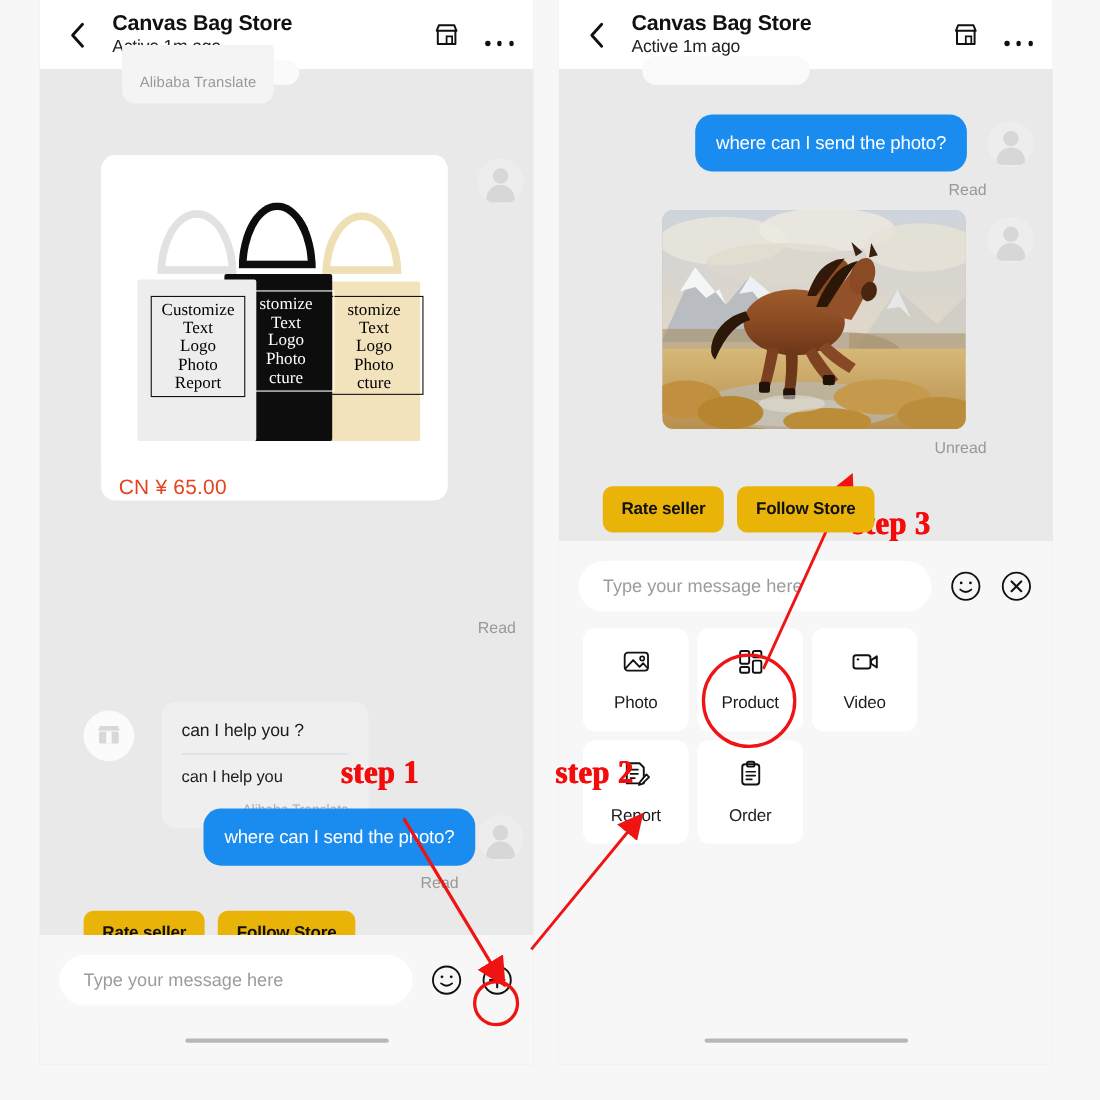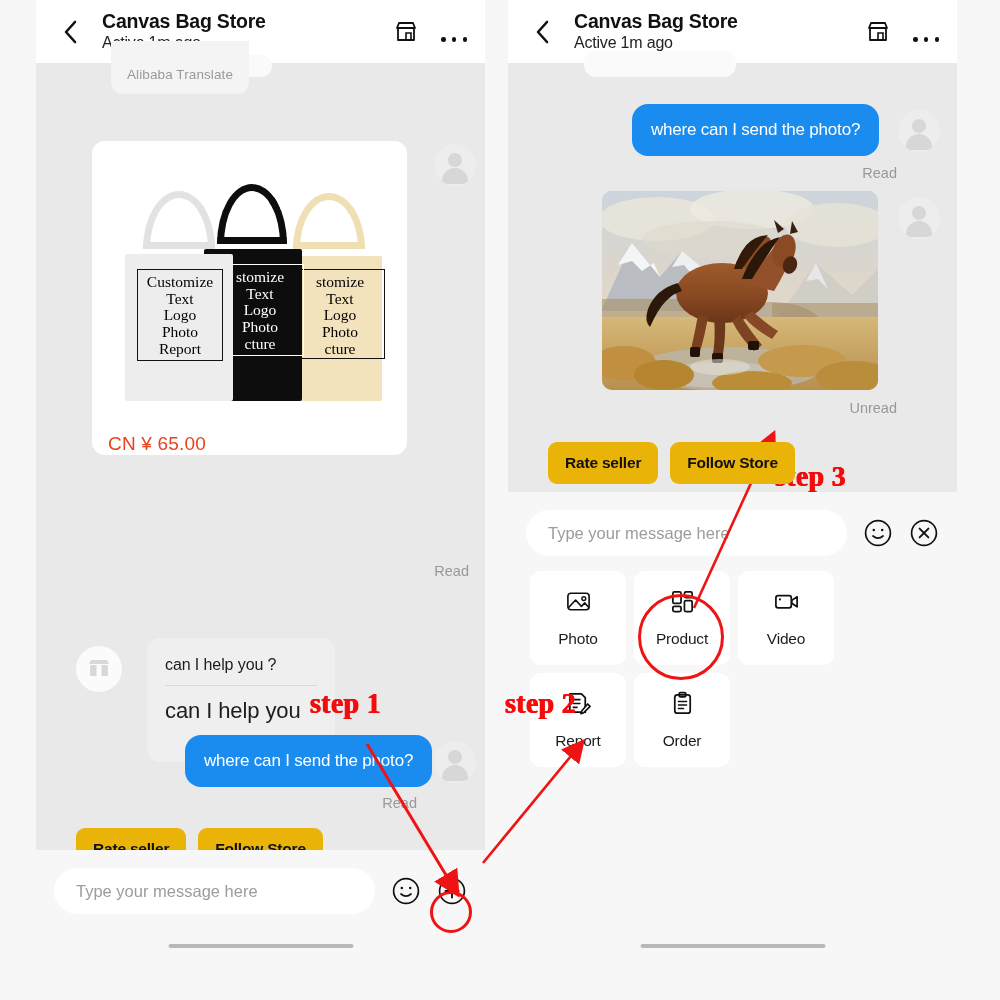--- a/index.html
+++ b/index.html
@@ -175,21 +175,21 @@
   .seller-bubble {
     position:absolute;
     left:71px; top:0;
     width:188px;
     background:#efefef;
     border-radius:13px;
     padding:13px 18px 10px 18px;
   }
   .seller-line { font-size:16px; color:#1c1c1c; padding:5px 0 11px 0; letter-spacing:-.1px;}
   .seller-div { height:1px; background:#d9d9d9; }
-  .seller-line2 { font-size:22px; color:#1c1c1c; padding:12px 0 6px 0; letter-spacing:-.1px;}
+  .seller-line2 { font-size:15px; color:#1c1c1c; padding:12px 0 6px 0; letter-spacing:-.1px;}
   .seller-trans { font-size:12.5px; color:#aaa; text-align:right; padding-top:8px; }
 
   
   .blue-bubble {
     position:absolute;
     background:#1a8cf0;
     border-radius:16px;
     color:#ffffff;
     font-size:17px;
     padding:16px 19px;

